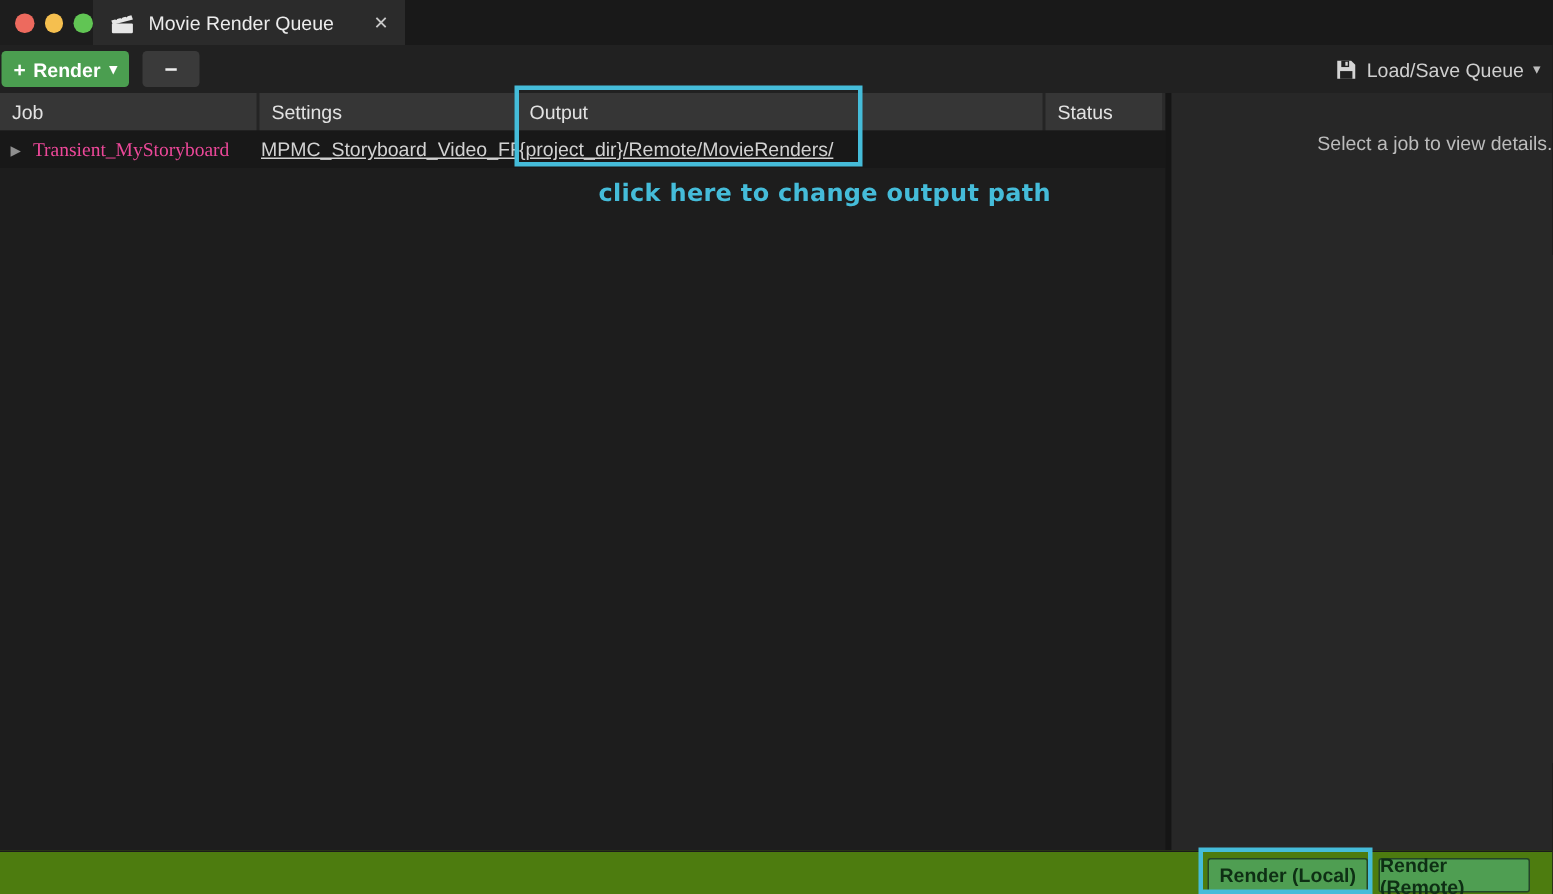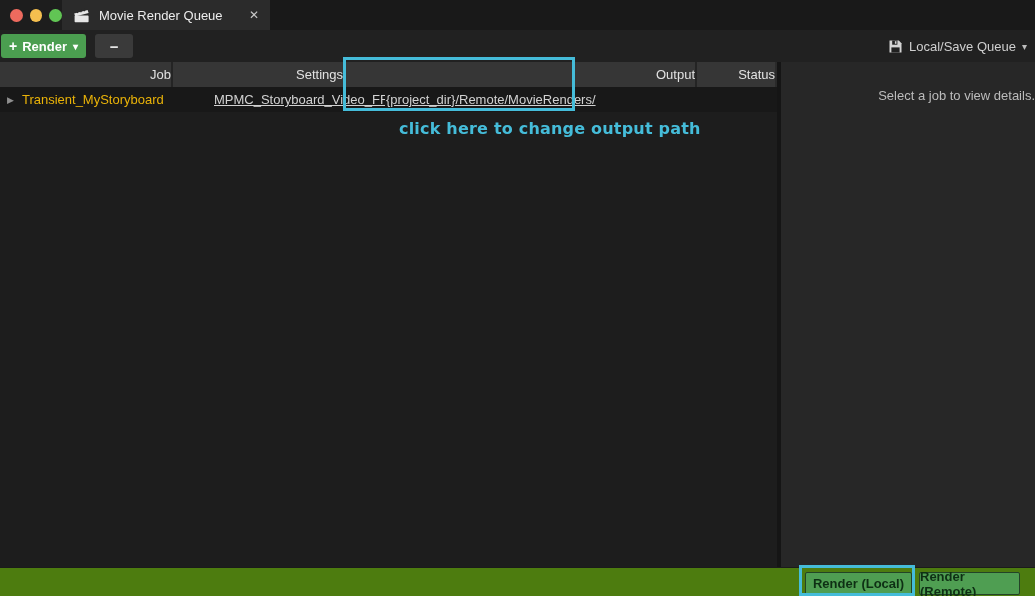--- a/index.html
+++ b/index.html
@@ -40,32 +40,32 @@
 
   
   .main { display: flex; height: 505px; }
   .left { width: 777px; flex: none; background: #1d1d1d; display: flex; flex-direction: column; }
   .vdivider { width: 4px; flex: none; background: #151515; }
   .right { flex: 1; background: #272727; }
   .right-msg { margin-top: 26px; text-align: right; font-size: 13px; color: #bcbcbc; }
 
   .thead { display: flex; height: 25px; background: #242424; flex: none; }
   .th { background: #363636; color: #e2e2e2; font-size: 13px; line-height: 25px; padding-left: 8px;
-        white-space: nowrap; overflow: hidden; margin-right: 2px; text-align: right; }
+        white-space: nowrap; overflow: hidden; margin-right: 2px; }
   .th-job { width: 171px; }
   .th-settings { width: 170px; }
   .th-output { width: 350px; }
   .th-status { width: 78px; margin-right: 0; }
   .thead-endcap { flex: 1; background: #2a2a2a; }
 
   .trow { display: flex; height: 25px; background: #181818; align-items: center; flex: none; font-size: 13px; }
   .td-job { width: 173px; flex: none; display: flex; align-items: center; gap: 8px; padding-left: 7px; overflow: hidden; white-space: nowrap; }
   .expander { color: #8f8f8f; font-size: 9px; cursor: pointer; }
-  .job-name { color: #eab308; }
-  .td-settings { width: 172px; flex: none; overflow: hidden; white-space: nowrap; padding-left: 1px; margin-left: 40px; }
+  .job-name { color: #ec4899; font-family: Liberation Serif, serif; }
+  .td-settings { width: 172px; flex: none; overflow: hidden; white-space: nowrap; padding-left: 1px; }
   .td-output { width: 352px; flex: none; overflow: hidden; white-space: nowrap; padding-left: 1px; }
   .td-status { flex: 1; }
   .cell-link { color: #d2d2d2; text-decoration: underline; cursor: pointer; }
   .table-rest { flex: 1; background: #1d1d1d; }
 
   
   .bottombar { height: 29px; background: #4d7c0f; border-top: 1px solid #1b1b1b; position: relative; }
   .btn-green {
     position: absolute; top: 4px; height: 23px;
     background: #4f9e52; border: 1px solid #234427; border-radius: 2px;
@@ -125,21 +125,21 @@
   <div class="toolbar-spacer"></div>
   <div class="loadsave">
     <span style="display:flex;">
       <svg width="15" height="15" viewBox="0 0 15 15">
         <path d="M1.5 1.5 h9.3 l2.7 2.7 v9.3 h-12 z" fill="#d4d4d4"></path>
         <rect x="4.2" y="1.5" width="5.2" height="4.2" fill="#212121"></rect>
         <rect x="6.9" y="2.2" width="1.6" height="2.6" fill="#d4d4d4"></rect>
         <rect x="3.4" y="8.4" width="8.2" height="5.1" fill="#212121"></rect>
       </svg>
     </span>
-    <span>Local/Save Queue</span>
+    <span>Load/Save Queue</span>
     <span class="caret">▾</span>
   </div>
 </div>
 
 <div class="main">
   <div class="left">
     <div class="thead">
       <div class="th th-job">Job</div>
       <div class="th th-settings">Settings</div>
       <div class="th th-output">Output</div>

